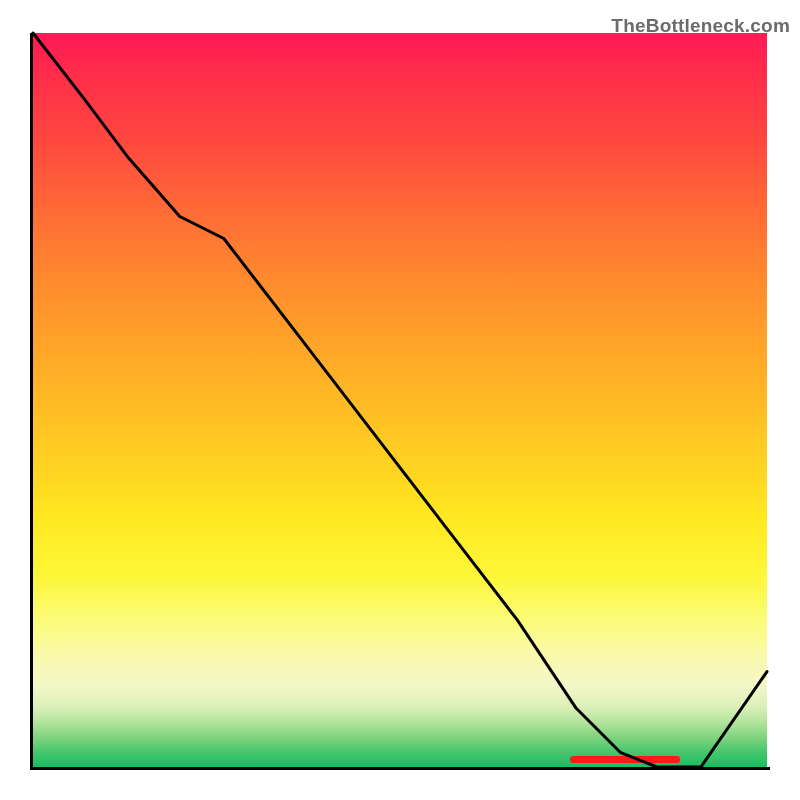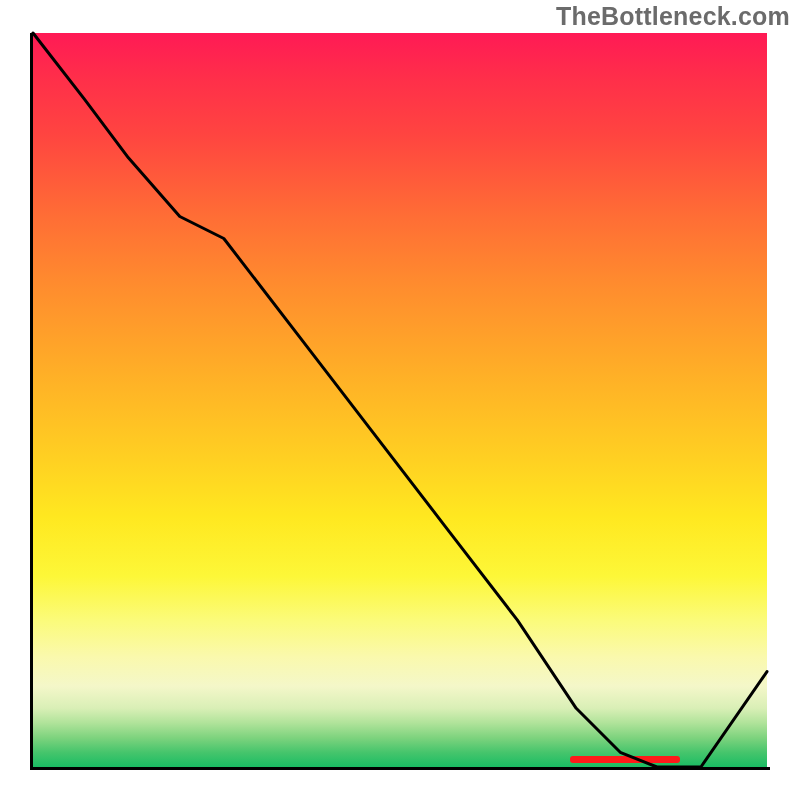--- a/index.html
+++ b/index.html
@@ -11,23 +11,23 @@
     font-family: Arial, Helvetica, sans-serif;
     overflow: hidden;
   }
   .canvas {
     position: relative;
     width: 800px;
     height: 800px;
   }
   .watermark {
     position: absolute;
-    top: 2px;
+    top: 15px;
     right: 10px;
-    font-size: 25px;
+    font-size: 19px;
     font-weight: 600;
     color: #6b6b6b;
     letter-spacing: 0.2px;
     font-family: Arial, sans-serif;
   }
   .plot-area {
     position: absolute;
     left: 33px;
     top: 33px;
     width: 734px;

